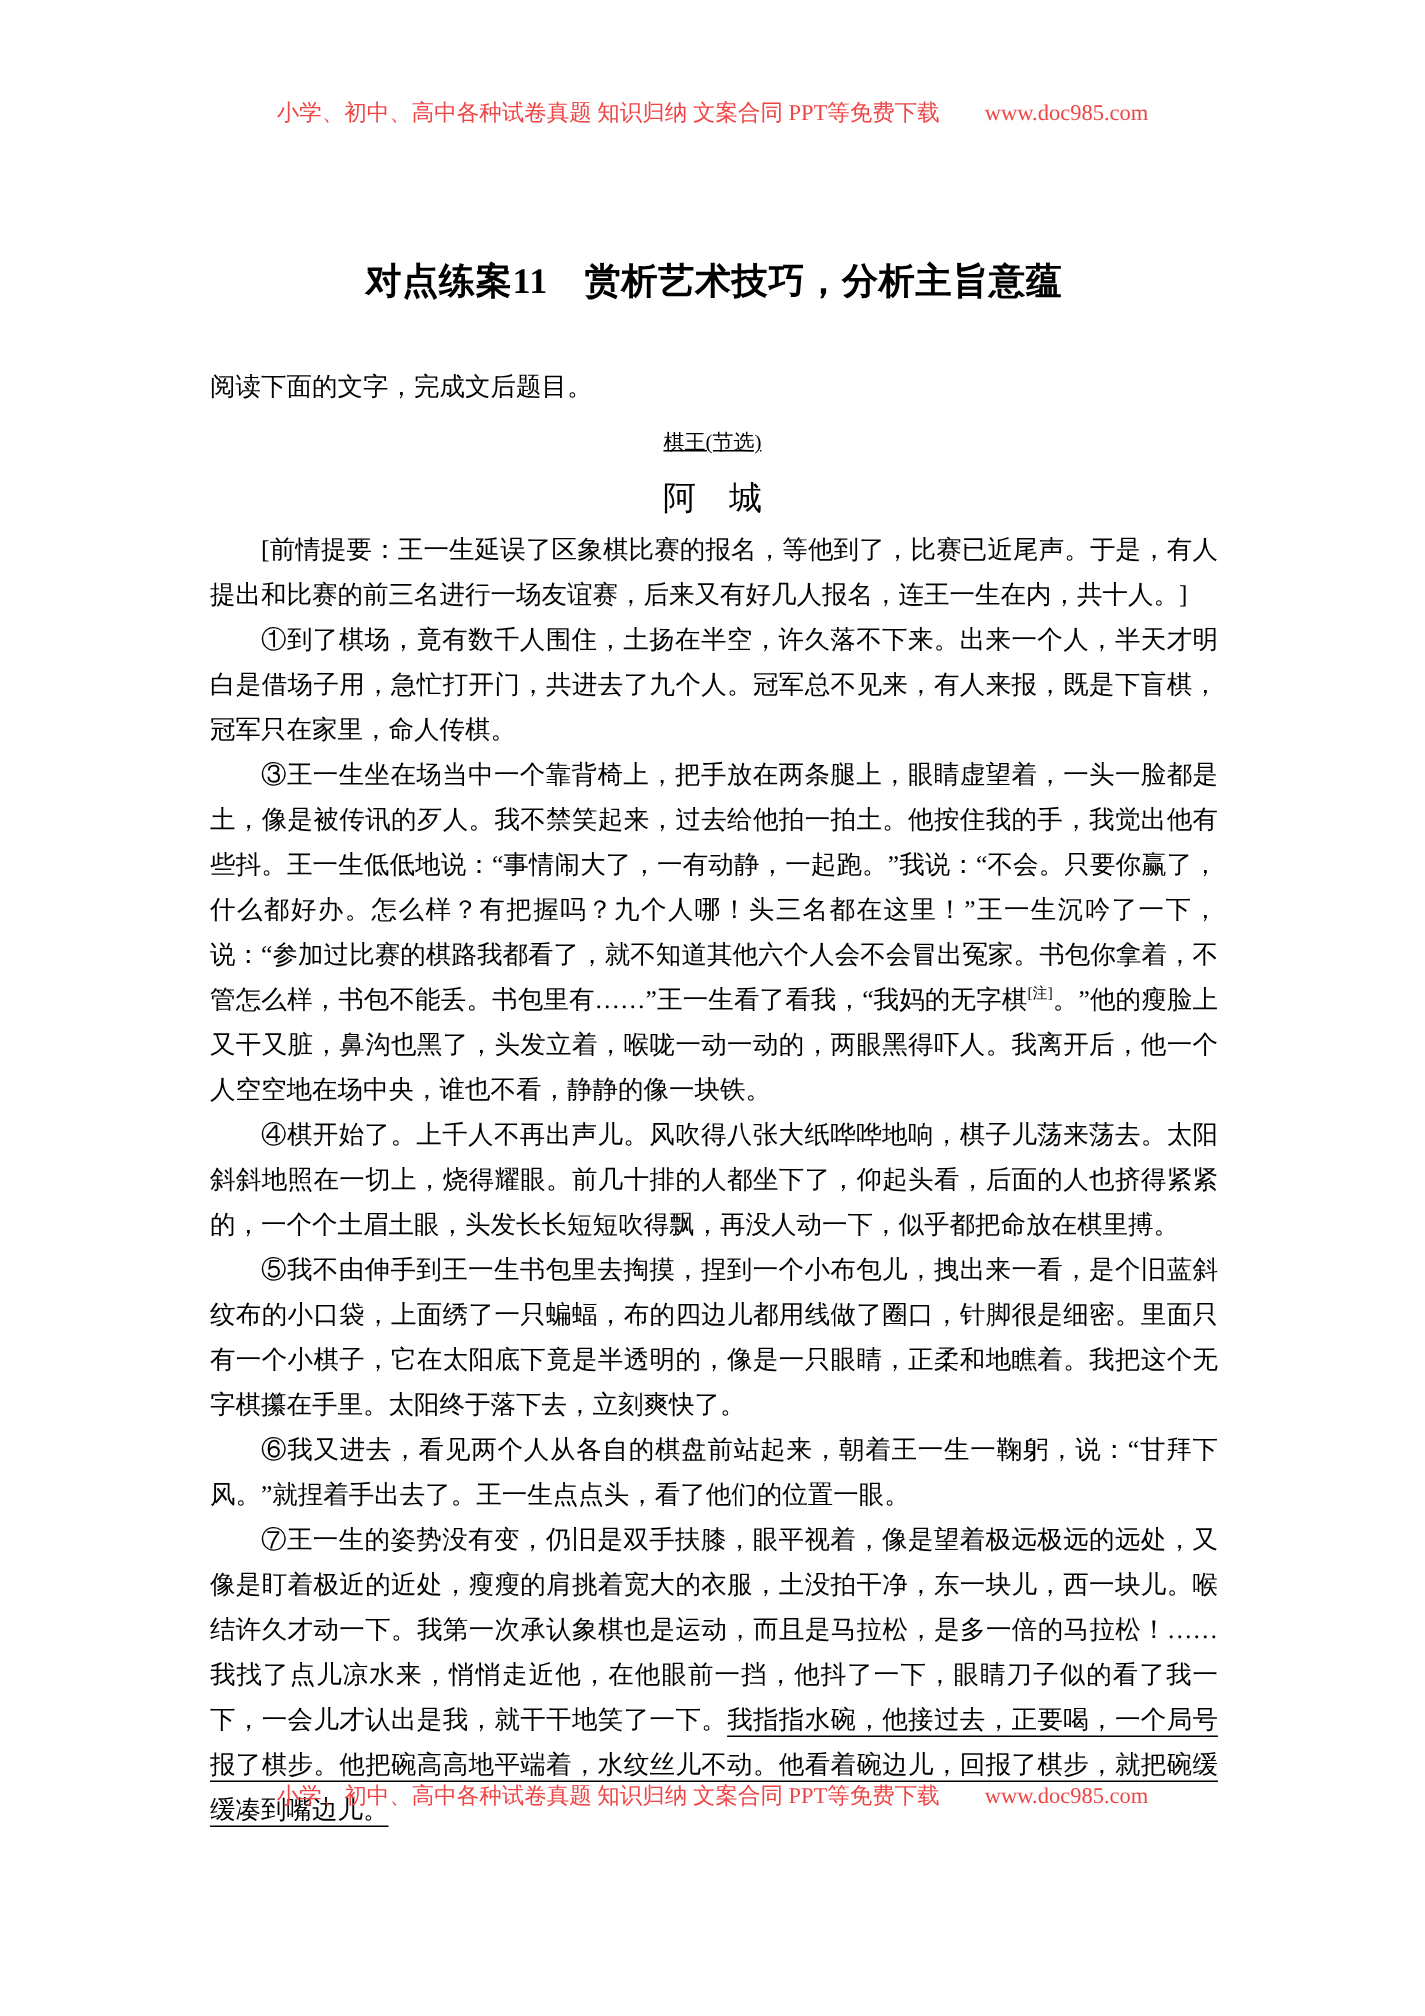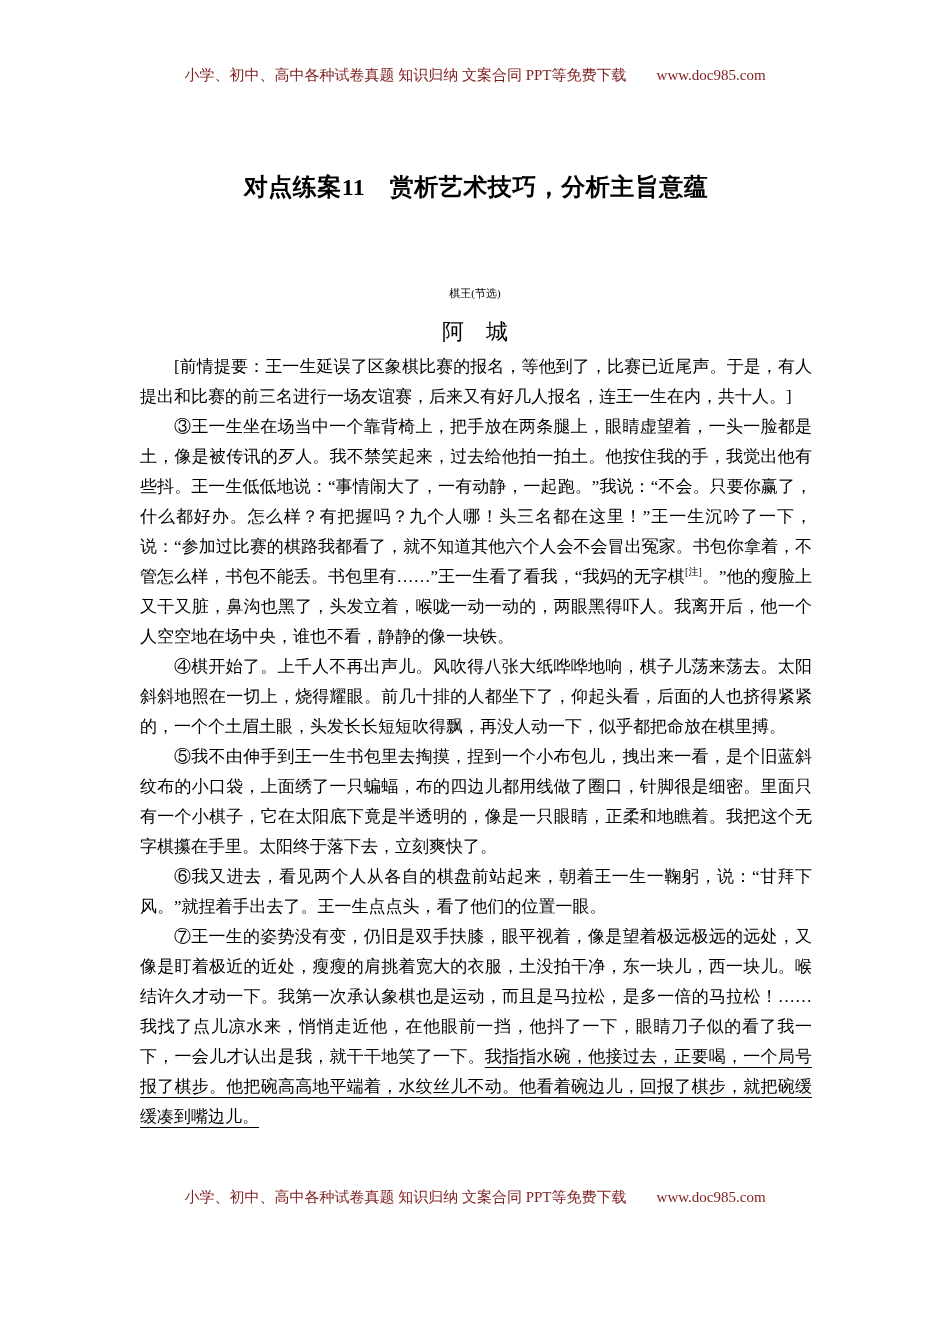--- a/index.html
+++ b/index.html
@@ -15,21 +15,21 @@
     color: #000000;
     font-family: "Liberation Serif", "DejaVu Serif", serif;
     overflow: hidden;
   }
   .page-header, .page-footer {
     position: absolute;
     left: 0;
     width: 100%;
     text-align: center;
     font-size: 15px;
-    color: #7f1d1d;
+    color: #ef4444;
     white-space: nowrap;
   }
   .page-header { top: 66px; }
   .page-footer { top: 1188px; }
   .site-url { margin-left: 30px; }
 
   .doc-title {
     position: absolute;
     top: 170px;
     left: 0;
@@ -46,21 +46,22 @@
     left: 140px;
     margin: 0;
     font-size: 17px;
   }
   .article-title {
     position: absolute;
     top: 286px;
     left: 0;
     width: 100%;
     text-align: center;
-    font-size: 11px;
+    font-size: 14px;
+    text-decoration: underline;
   }
   .article-author {
     position: absolute;
     top: 317px;
     left: 0;
     width: 100%;
     text-align: center;
     font-size: 22px;
   }
   .article-body {
@@ -90,27 +91,29 @@
 <body>
 
 <div class="page">
 
   <div class="page-header">
     <span>小学、初中、高中各种试卷真题  知识归纳  文案合同  PPT等免费下载</span><span class="site-url">www.doc985.com</span>
   </div>
 
   <h1 class="doc-title">对点练案11　赏析艺术技巧，分析主旨意蕴</h1>
 
+  <p class="instruction">阅读下面的文字，完成文后题目。</p>
 
   <div class="article-title">棋王(节选)</div>
 
   <div class="article-author">阿　城</div>
 
   <div class="article-body">
       <p class="para"><span>[前情提要：王一生延误了区象棋比赛的报名，等他到了，比赛已近尾声。于是，有人提出和比赛的前三名进行一场友谊赛，后来又有好几人报名，连王一生在内，共十人。]</span></p>
+      <p class="para"><span>①到了棋场，竟有数千人围住，土扬在半空，许久落不下来。出来一个人，半天才明白是借场子用，急忙打开门，共进去了九个人。冠军总不见来，有人来报，既是下盲棋，冠军只在家里，命人传棋。</span></p>
       <p class="para"><span>③王一生坐在场当中一个靠背椅上，把手放在两条腿上，眼睛虚望着，一头一脸都是土，像是被传讯的歹人。我不禁笑起来，过去给他拍一拍土。他按住我的手，我觉出他有些抖。王一生低低地说：“事情闹大了，一有动静，一起跑。”我说：“不会。只要你赢了，什么都好办。怎么样？有把握吗？九个人哪！头三名都在这里！”王一生沉吟了一下，说：“参加过比赛的棋路我都看了，就不知道其他六个人会不会冒出冤家。书包你拿着，不管怎么样，书包不能丢。书包里有……”王一生看了看我，“我妈的无字棋</span><sup class="note-ref">[注]</sup><span>。”他的瘦脸上又干又脏，鼻沟也黑了，头发立着，喉咙一动一动的，两眼黑得吓人。我离开后，他一个人空空地在场中央，谁也不看，静静的像一块铁。</span></p>
       <p class="para"><span>④棋开始了。上千人不再出声儿。风吹得八张大纸哗哗地响，棋子儿荡来荡去。太阳斜斜地照在一切上，烧得耀眼。前几十排的人都坐下了，仰起头看，后面的人也挤得紧紧的，一个个土眉土眼，头发长长短短吹得飘，再没人动一下，似乎都把命放在棋里搏。</span></p>
       <p class="para"><span>⑤我不由伸手到王一生书包里去掏摸，捏到一个小布包儿，拽出来一看，是个旧蓝斜纹布的小口袋，上面绣了一只蝙蝠，布的四边儿都用线做了圈口，针脚很是细密。里面只有一个小棋子，它在太阳底下竟是半透明的，像是一只眼睛，正柔和地瞧着。我把这个无字棋攥在手里。太阳终于落下去，立刻爽快了。</span></p>
       <p class="para"><span>⑥我又进去，看见两个人从各自的棋盘前站起来，朝着王一生一鞠躬，说：“甘拜下风。”就捏着手出去了。王一生点点头，看了他们的位置一眼。</span></p>
       <p class="para"><span>⑦王一生的姿势没有变，仍旧是双手扶膝，眼平视着，像是望着极远极远的远处，又像是盯着极近的近处，瘦瘦的肩挑着宽大的衣服，土没拍干净，东一块儿，西一块儿。喉结许久才动一下。我第一次承认象棋也是运动，而且是马拉松，是多一倍的马拉松！……我找了点儿凉水来，悄悄走近他，在他眼前一挡，他抖了一下，眼睛刀子似的看了我一下，一会儿才认出是我，就干干地笑了一下。</span><span class="underlined">我指指水碗，他接过去，正要喝，一个局号报了棋步。他把碗高高地平端着，水纹丝儿不动。他看着碗边儿，回报了棋步，就把碗缓缓凑到嘴边儿。</span></p>
     </div>
 
   <div class="page-footer">
     <span>小学、初中、高中各种试卷真题  知识归纳  文案合同  PPT等免费下载</span><span class="site-url">www.doc985.com</span>
   </div>

